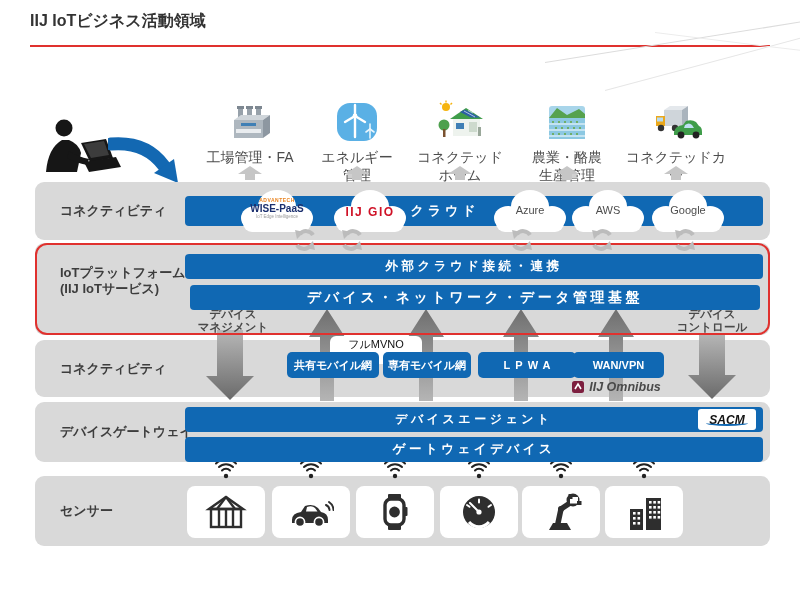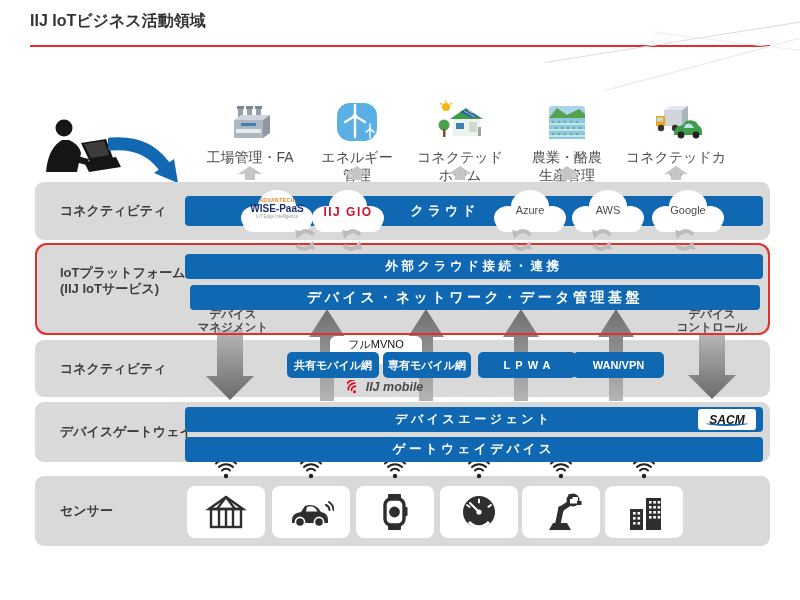--- a/index.html
+++ b/index.html
@@ -229,21 +229,21 @@
           <ellipse cx="64" cy="32" rx="14" ry="12"></ellipse>
           <rect x="8" y="28" width="68" height="18" rx="9"></rect>
         </g>
       </svg>
     <div class="cloud-text" style="top:11px;">
       <div class="wise-brand">ADVANTECH</div>
       <div class="wise-name">WISE-PaaS</div>
       <div class="wise-sub">IoT Edge Intelligence</div>
     </div>
   </div>
-  <div class="abs cloud" style="left:306px;">
+  <div class="abs cloud" style="left:328px;">
     <svg width="84" height="48" viewBox="0 0 84 48">
         <g fill="#fff">
           <ellipse cx="20" cy="32" rx="14" ry="12"></ellipse>
           <ellipse cx="42" cy="20" rx="19" ry="16"></ellipse>
           <ellipse cx="64" cy="32" rx="14" ry="12"></ellipse>
           <rect x="8" y="28" width="68" height="18" rx="9"></rect>
         </g>
       </svg>
     <div class="cloud-text cloud-gio" style="top:19px;">IIJ GIO</div>
   </div>
@@ -374,30 +374,26 @@
 
   <div class="abs band" style="top:340px;height:57px;">
     <div class="abs band-label">コネクティビティ</div>
   </div>
   <div class="abs mvno-box">フルMVNO</div>
   <div class="abs bluebar conn-btn" style="left:287px;width:92px;">共有モバイル網</div>
   <div class="abs bluebar conn-btn" style="left:383px;width:88px;">専有モバイル網</div>
   <div class="abs bluebar conn-btn btn-lpwa" style="left:478px;width:98px;">LPWA</div>
   <div class="abs bluebar conn-btn" style="left:573px;width:91px;">WAN/VPN</div>
 
-  <div class="abs logo" style="left:330px;width:110px;">
-    <svg width="15" height="15" viewBox="0 0 16 16">
-      <g transform="rotate(-45 8 10)" stroke="#e60012" fill="none" stroke-width="1.8" stroke-linecap="round">
-        <path d="M5,8.5 a4,4 0 0 1 6,0"></path>
-          <path d="M3,5.5 a7,7 0 0 1 10,0"></path>
-          <path d="M1,2.5 a10.5,10.5 0 0 1 14,0"></path>
-      </g>
-      <circle cx="8" cy="12.5" r="1.6" fill="#e60012"></circle>
-    </svg>
-    <span class="logo-text">IIJ mobile</span>
+  <div class="abs logo" style="left:560px;width:112px;">
+    <svg width="14" height="14" viewBox="0 0 14 14">
+      <rect x="1" y="1" width="12" height="12" rx="2.5" fill="#7d1f3f"></rect>
+      <path d="M4,9 L7,4 L10,9" stroke="#fff" stroke-width="1.6" fill="none"></path>
+    </svg>
+    <span class="logo-text">IIJ Omnibus</span>
   </div>
 
   <div class="abs band" style="top:402px;height:60px;">
     <div class="abs band-label">デバイスゲートウェイ</div>
   </div>
   <div class="abs bluebar ls" style="left:185px;top:407px;width:578px;height:25px;font-size:12px;">デバイスエージェント</div>
   <div class="abs sacm">
     <span class="sacm-text">SACM</span>
   </div>
   <div class="abs bluebar ls" style="left:185px;top:437px;width:578px;height:25px;font-size:12.5px;">ゲートウェイデバイス</div>

